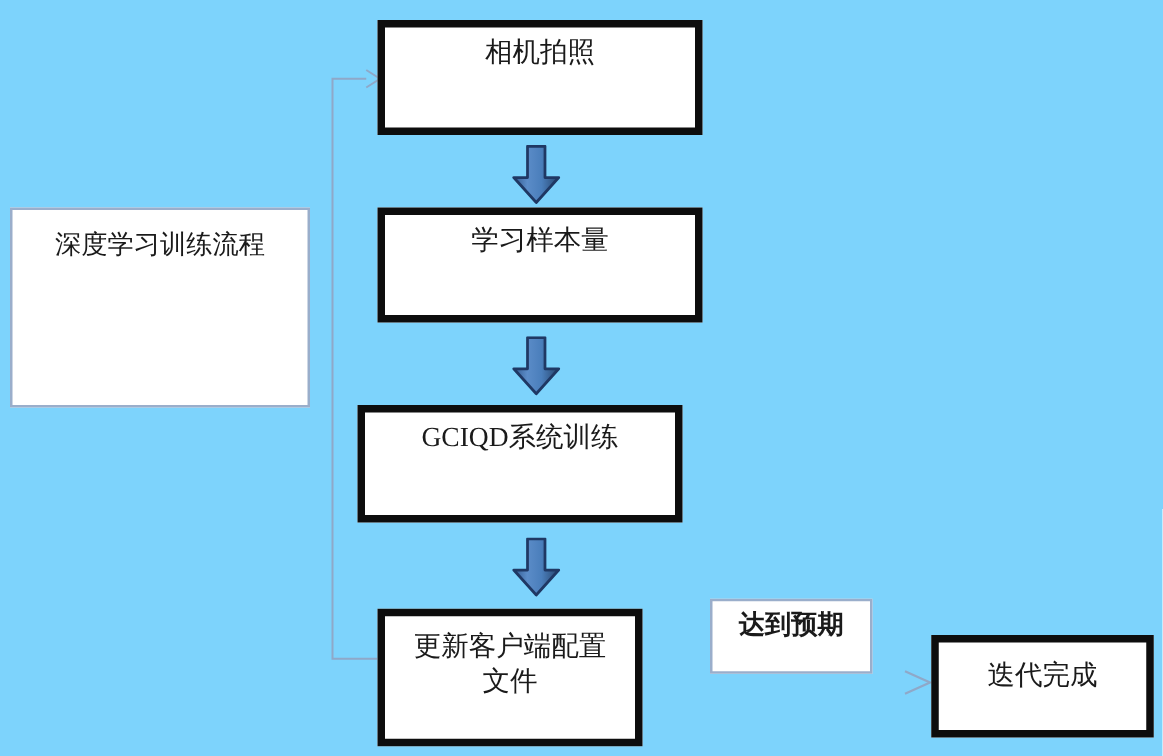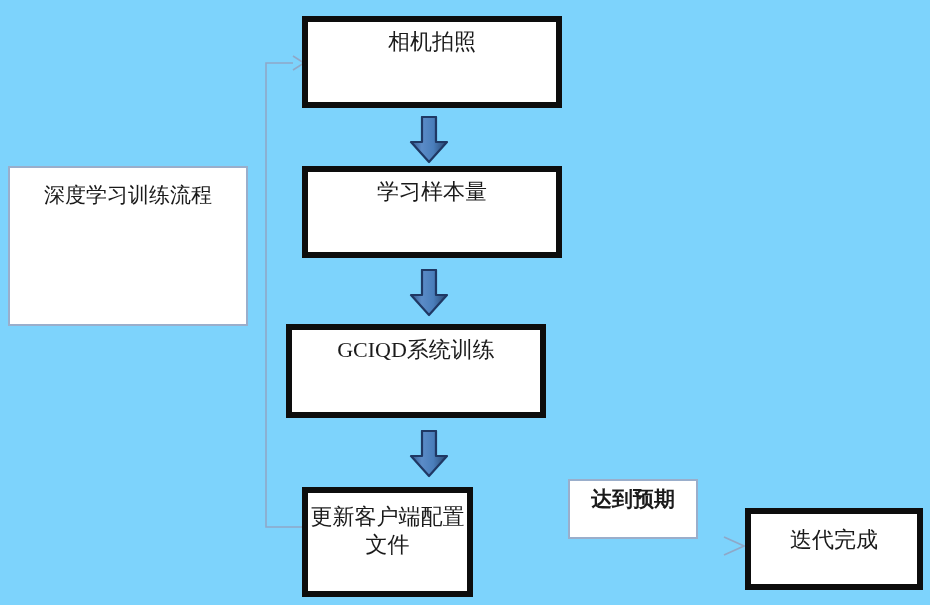--- a/index.html
+++ b/index.html
@@ -49,21 +49,21 @@
   }
   .node.thin .node-label {
     font-size: 21px;
     font-weight: bold;
   }
 
   
   #node-capture      { left: 302px; top: 16px;  width: 260px; height: 92px; }
   #node-mark         { left: 302px; top: 166px; width: 260px; height: 92px; }
   #node-train        { left: 286px; top: 324px; width: 260px; height: 94px; }
-  #node-update       { left: 302px; top: 487px; width: 171px; height: 110px; font-family: Liberation Serif, serif; }
+  #node-update       { left: 302px; top: 487px; width: 212px; height: 110px; font-family: Liberation Serif, serif; }
   #node-update .node-label { padding-top: 10px; }
   #node-done         { left: 745px; top: 508px; width: 178px; height: 82px; }
   #node-done .node-label   { padding-top: 12px; }
 
   #node-expect       { left: 568px; top: 479px; width: 130px; height: 60px; }
   #node-expect .node-label { padding-top: 5px; font-size: 21px; }
 
   #node-note         { left: 8px;  top: 166px; width: 240px; height: 160px;
                        border: 2px solid #9aaecb; align-items: flex-start; }
   #node-note .note-body {

